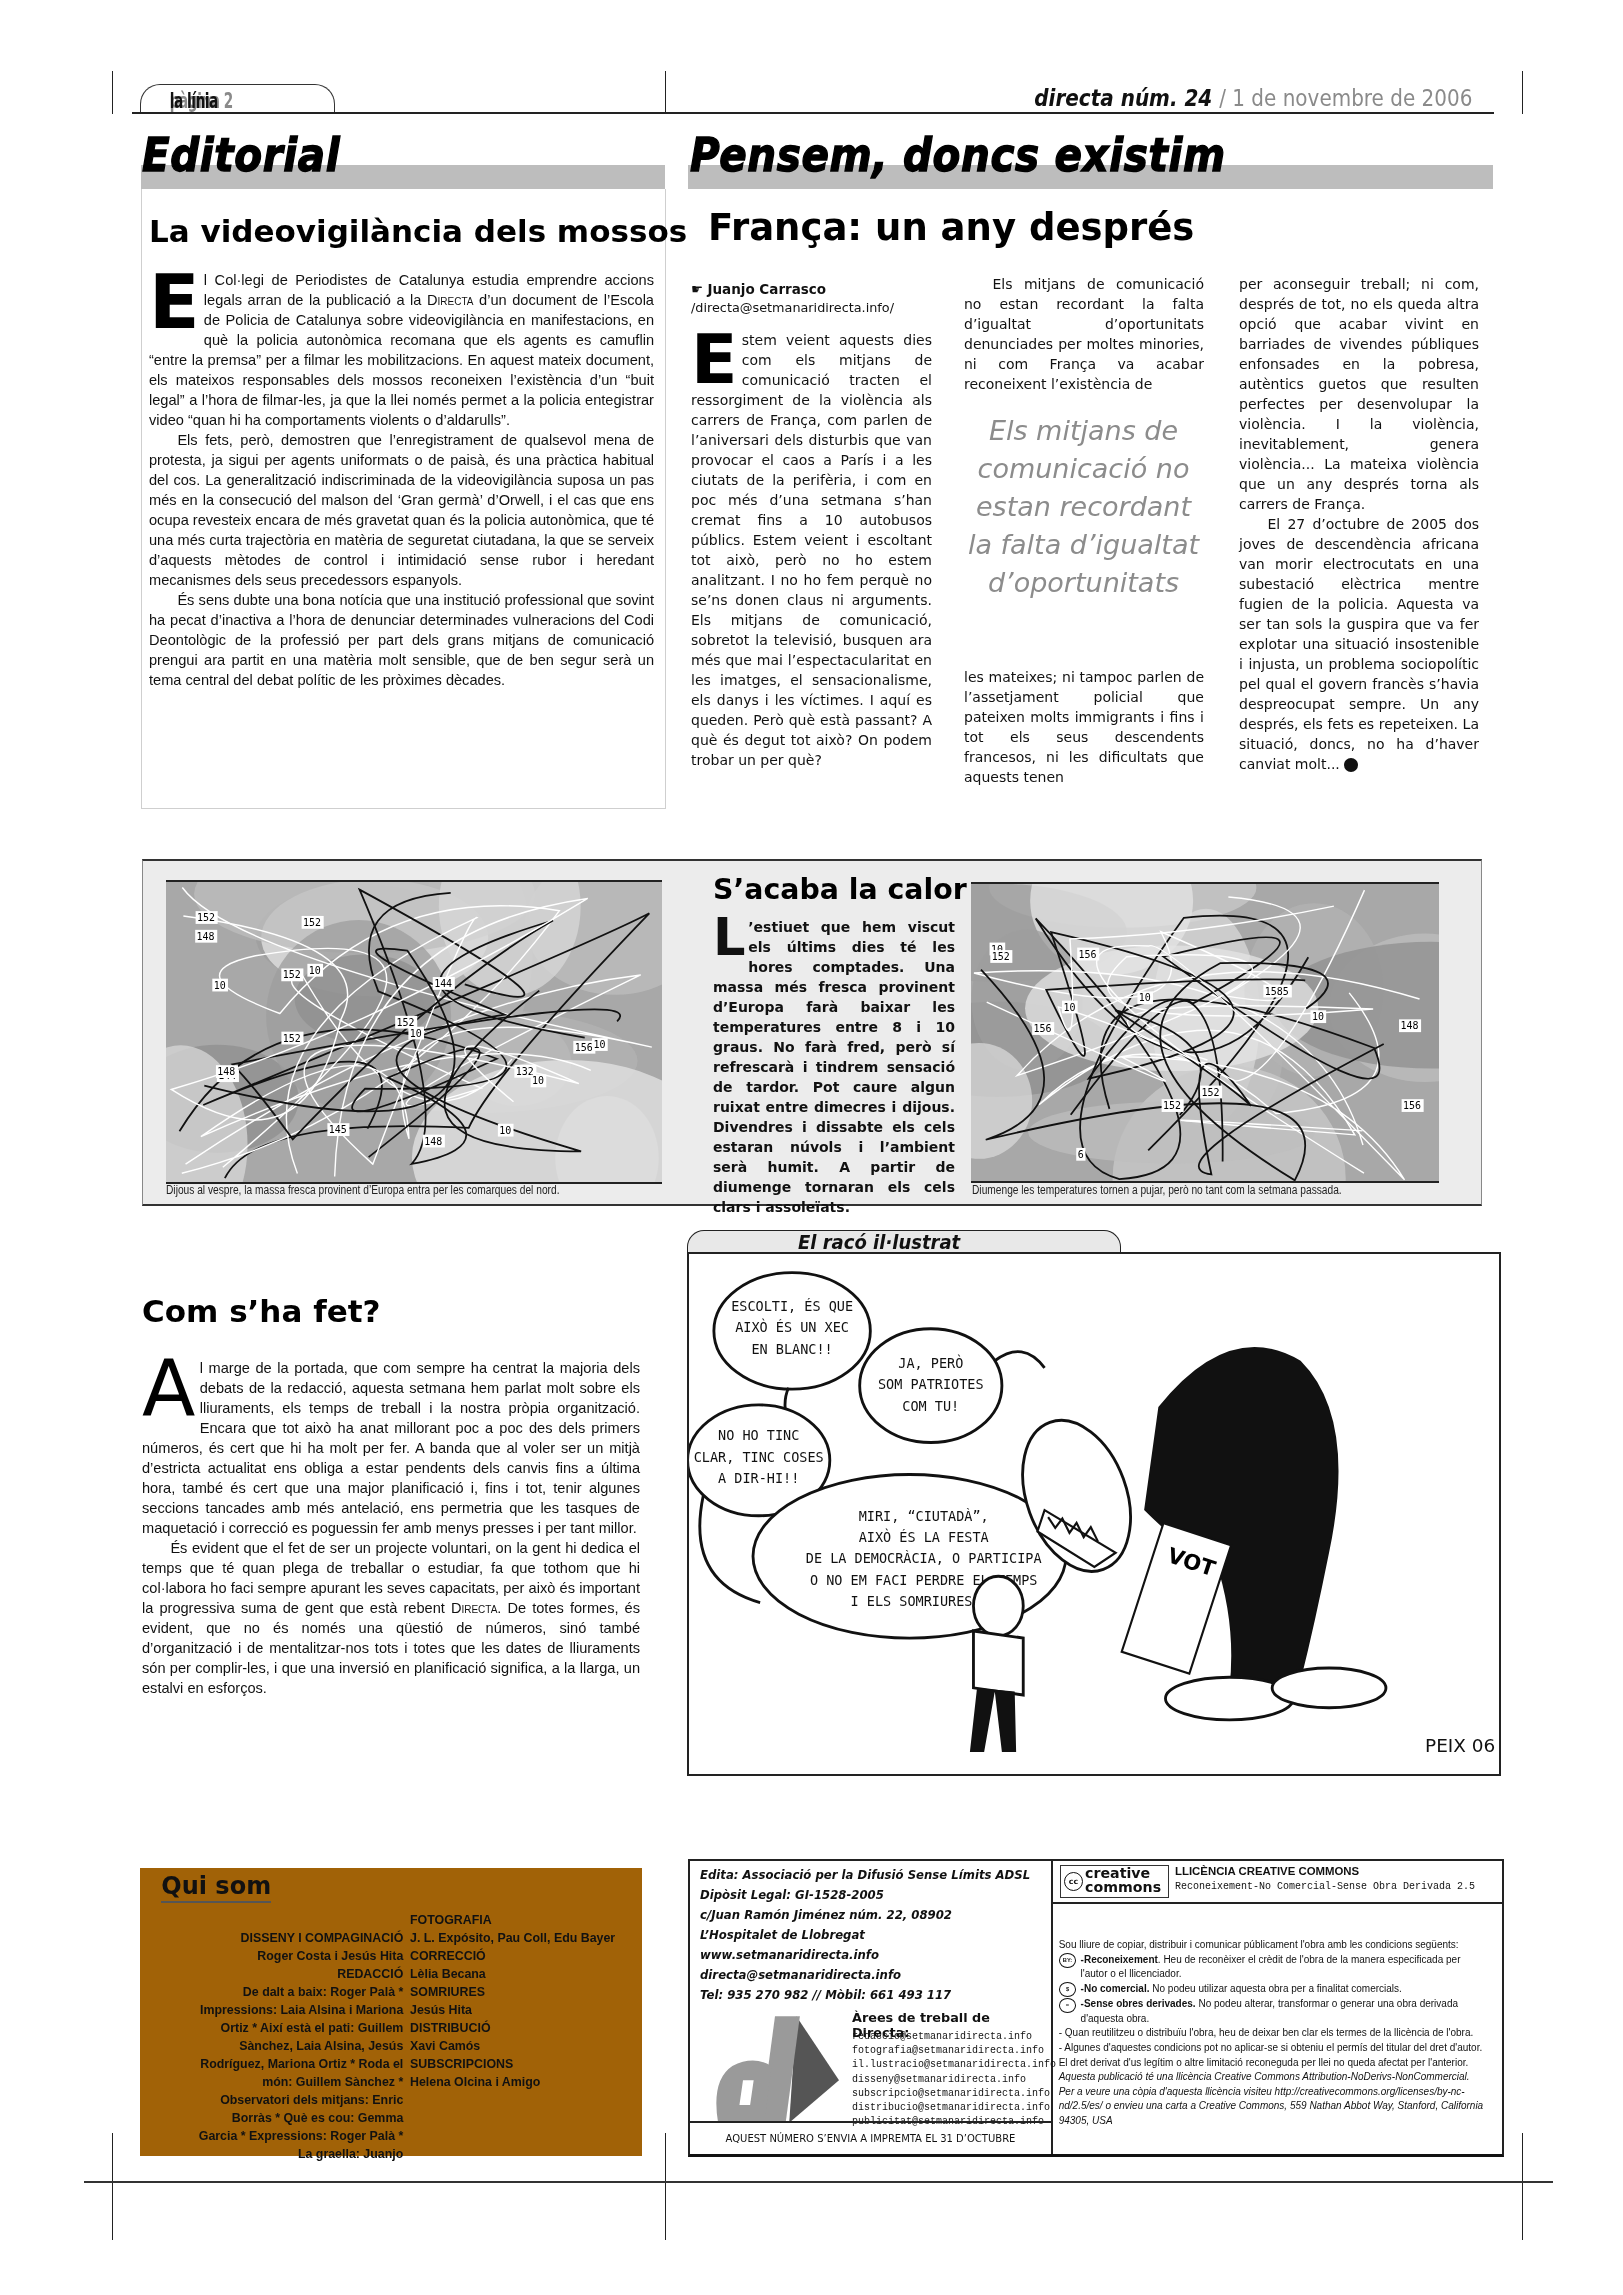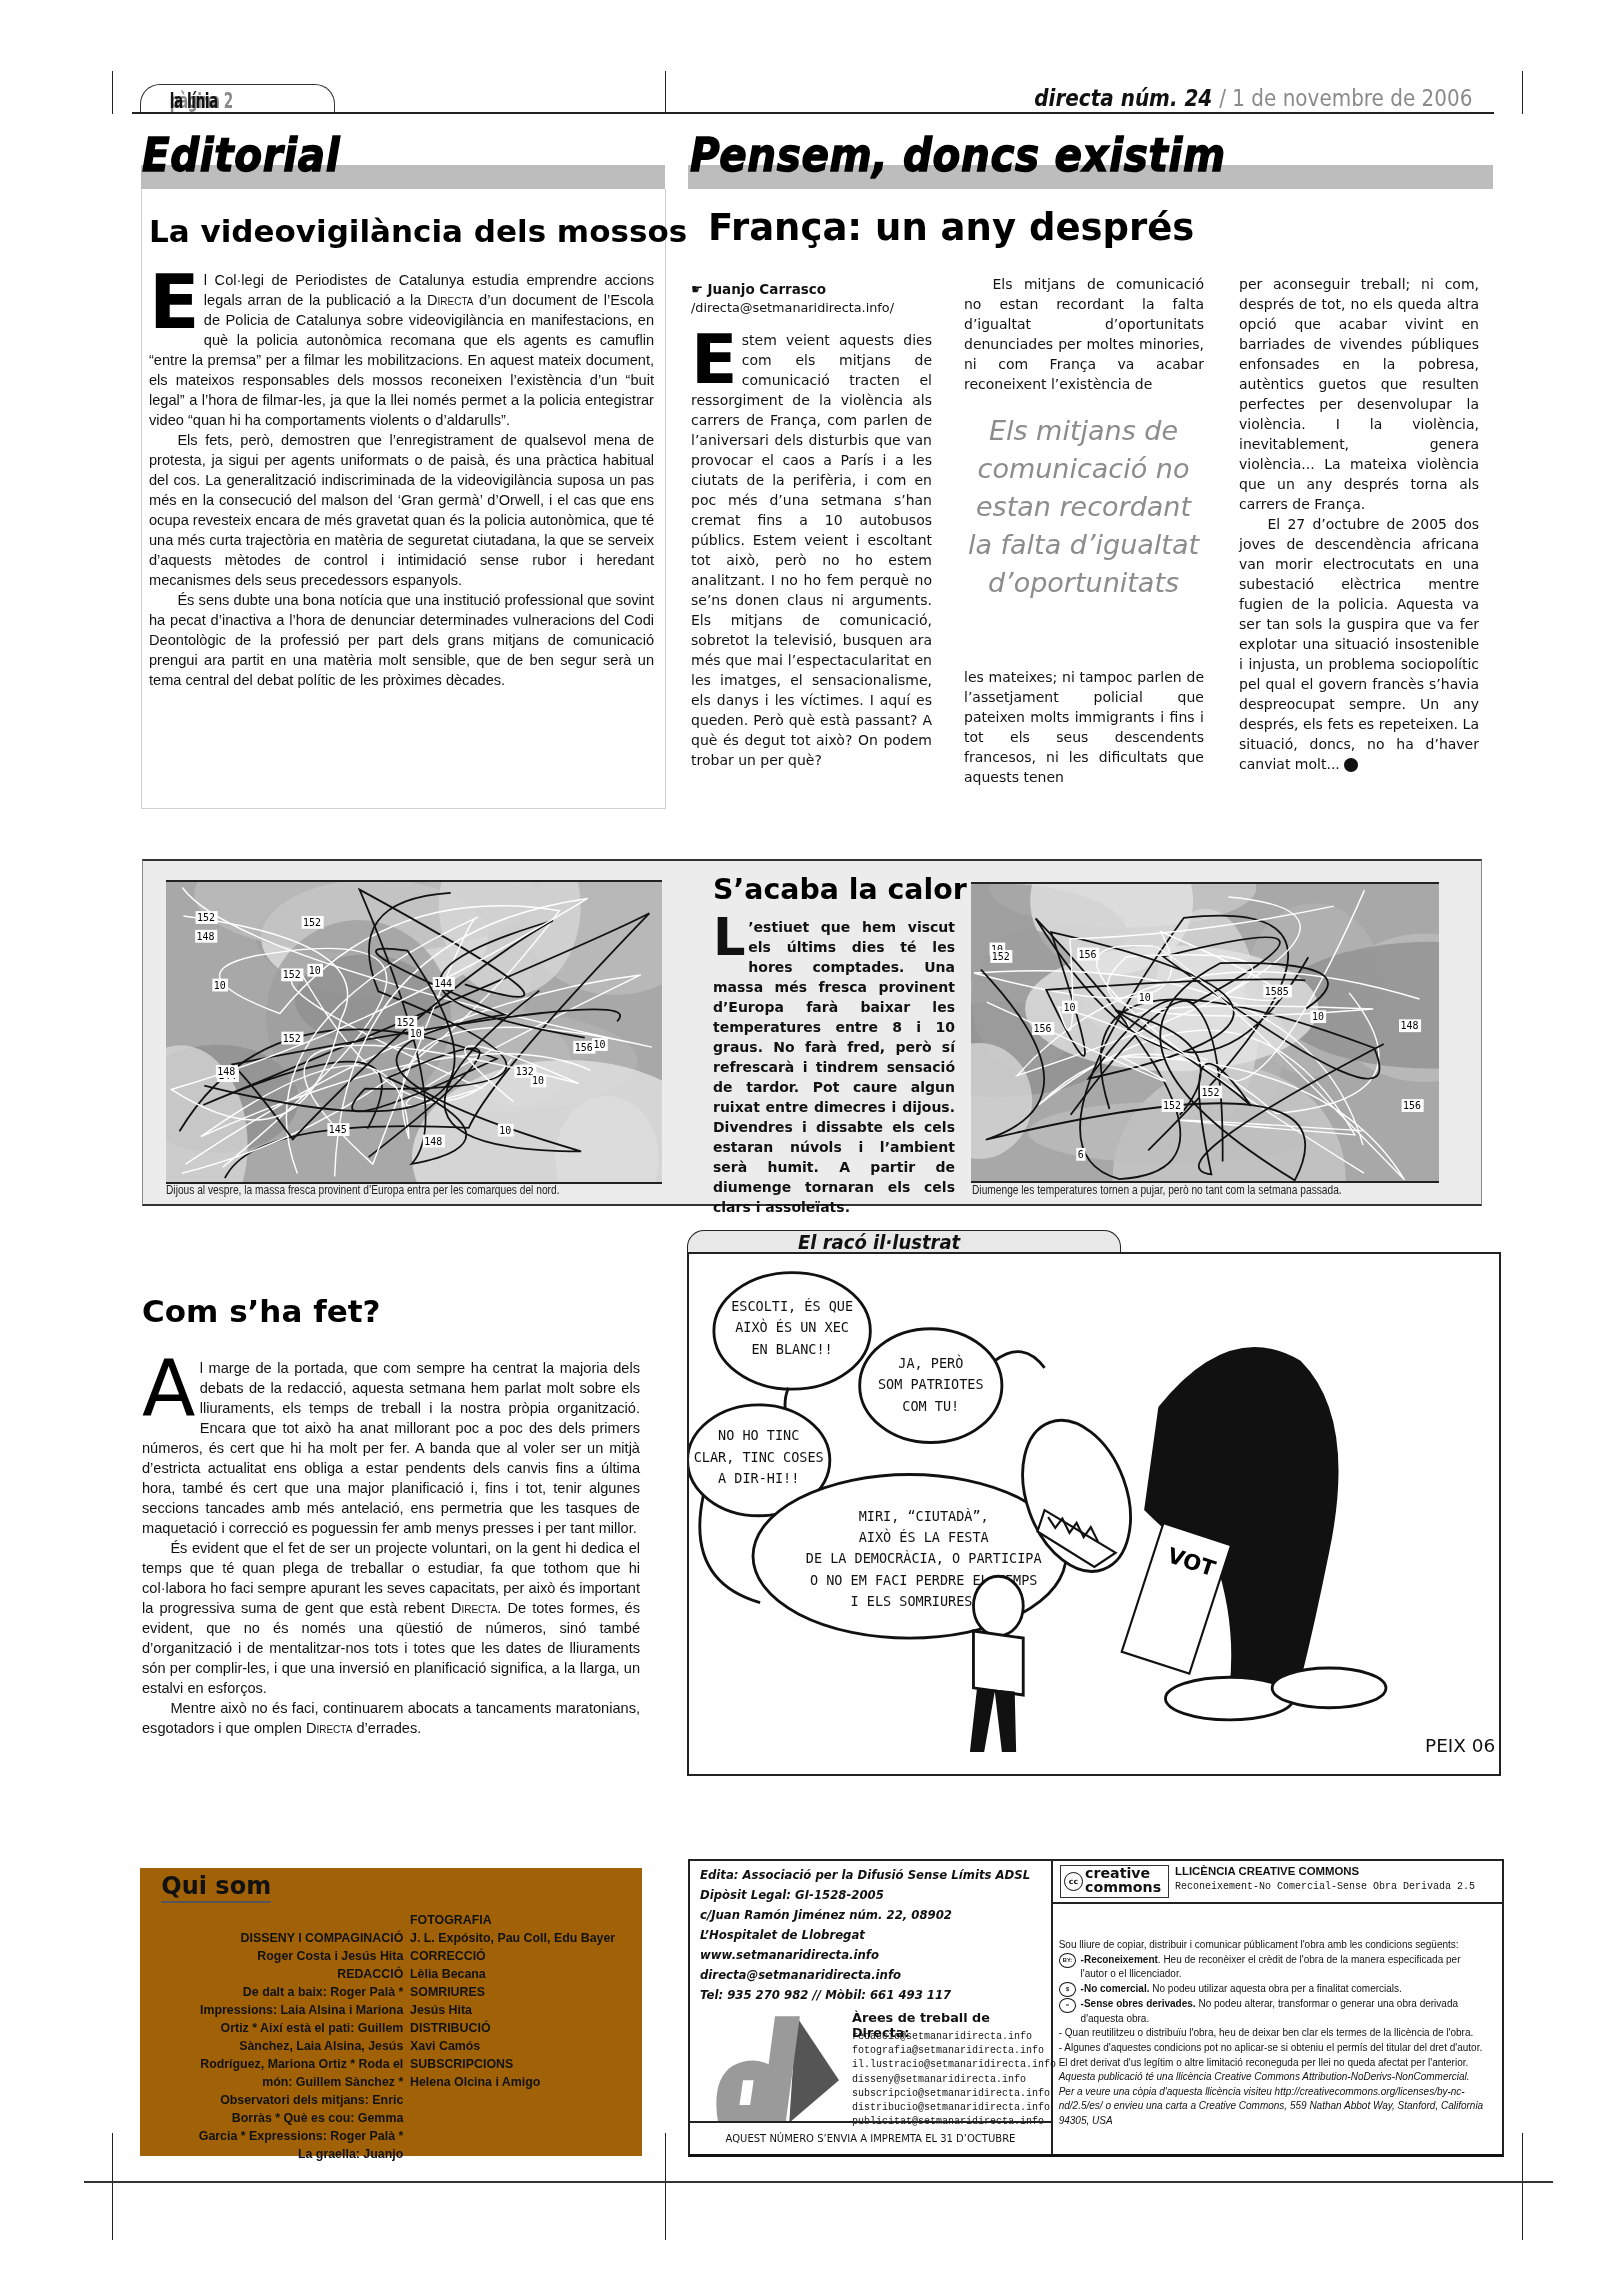--- a/index.html
+++ b/index.html
@@ -252,21 +252,20 @@
       <rect x="411.1039951989026" y="141.66875000000002" width="40" height="18" fill="#fff"></rect>
       <text x="413.1039951989026" y="155.66875000000002" font-size="14" font-family="DejaVu Sans Mono, monospace">1585</text>
     </svg>
 </div>
 <div class="caption" style="left:972px;top:1183px;">Diumenge les temperatures tornen a pujar, però no tant com la setmana passada.</div>
 
 <div class="headline" style="left:142px;top:1293px;font-size:31px;">Com s’ha fet?</div>
 <div class="body-text" id="csf-body" style="left:142px;top:1358px;width:498px;">
     <p class="first"><span class="dropcap-a">A</span>l marge de la portada, que com sempre ha centrat la majoria dels debats de la redacció, aquesta setmana hem parlat molt sobre els lliuraments, els temps de treball i la nostra pròpia organització. Encara que tot això ha anat millorant poc a poc des dels primers números, és cert que hi ha molt per fer. A banda que al voler ser un mitjà d’estricta actualitat ens obliga a estar pendents dels canvis fins a última hora, també és cert que una major planificació i, fins i tot, tenir algunes seccions tancades amb més antelació, ens permetria que les tasques de maquetació i correcció es poguessin fer amb menys presses i per tant millor.</p>
     <p>És evident que el fet de ser un projecte voluntari, on la gent hi dedica el temps que té quan plega de treballar o estudiar, fa que tothom que hi col·labora ho faci sempre apurant les seves capacitats, per això és important la progressiva suma de gent que està rebent <span class="smallcaps">Directa</span>. De totes formes, és evident, que no és només una qüestió de números, sinó també d’organització i de mentalitzar-nos tots i totes que les dates de lliuraments són per complir-les, i que una inversió en planificació significa, a la llarga, un estalvi en esforços.</p>
-    <p>Mentre això no és faci, continuarem abocats a tancaments maratonians, esgotadors i que omplen <span class="smallcaps">Directa</span> d’errades.</p>
   </div>
 
 <div class="cartoon-tab">
   <span>El racó il·lustrat</span>
 </div>
 <div class="cartoon-frame">
   <svg width="810" height="520" viewBox="0 0 1139 731">
 
     <ellipse cx="145" cy="108" rx="110" ry="82" fill="#fff" stroke="#111" stroke-width="4"></ellipse>
     <path d="M140 188 Q130 210 140 240" fill="none" stroke="#111" stroke-width="4"></path>

